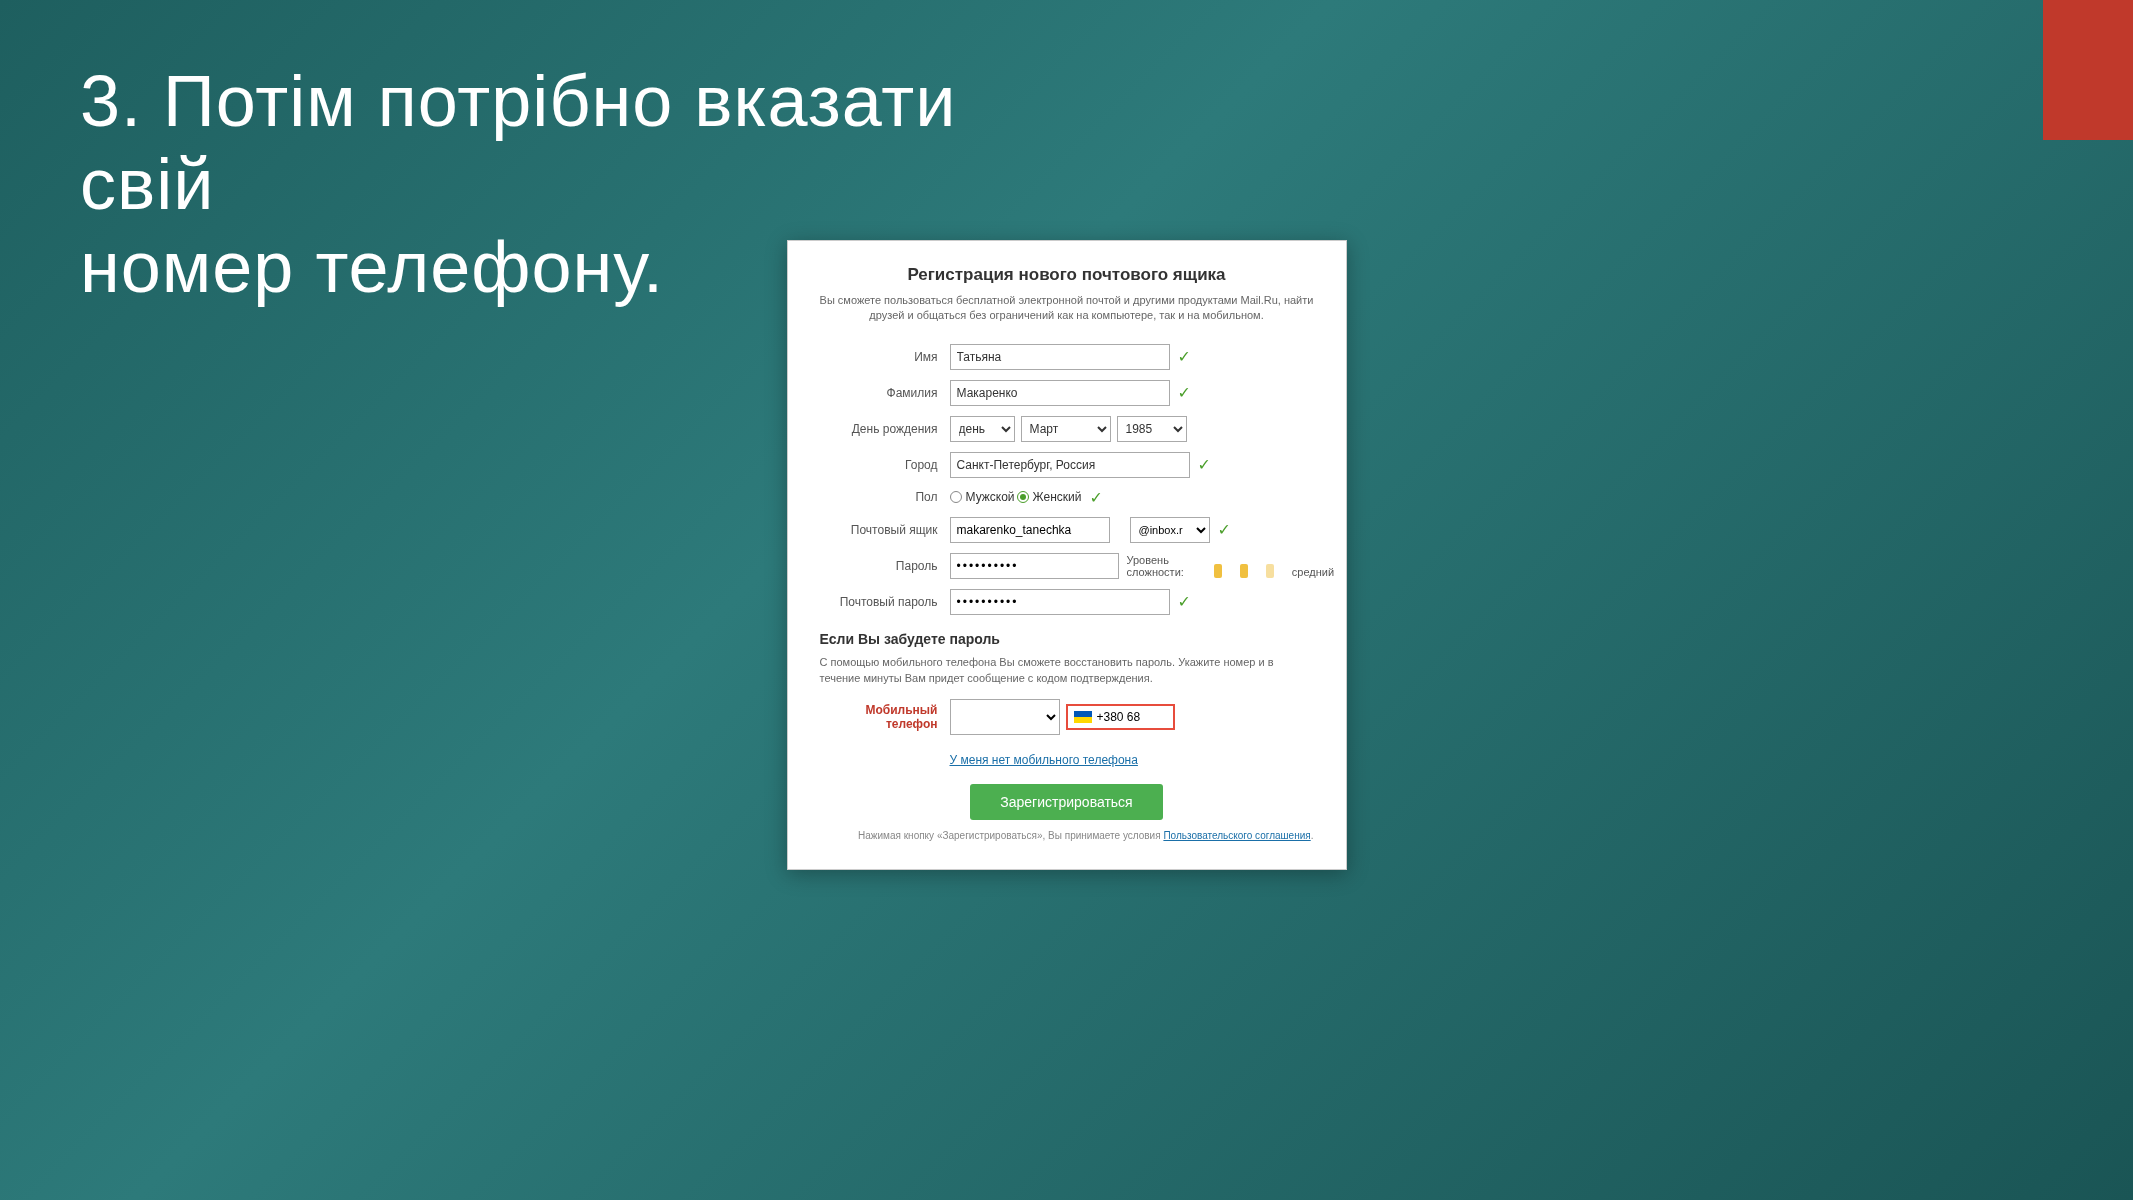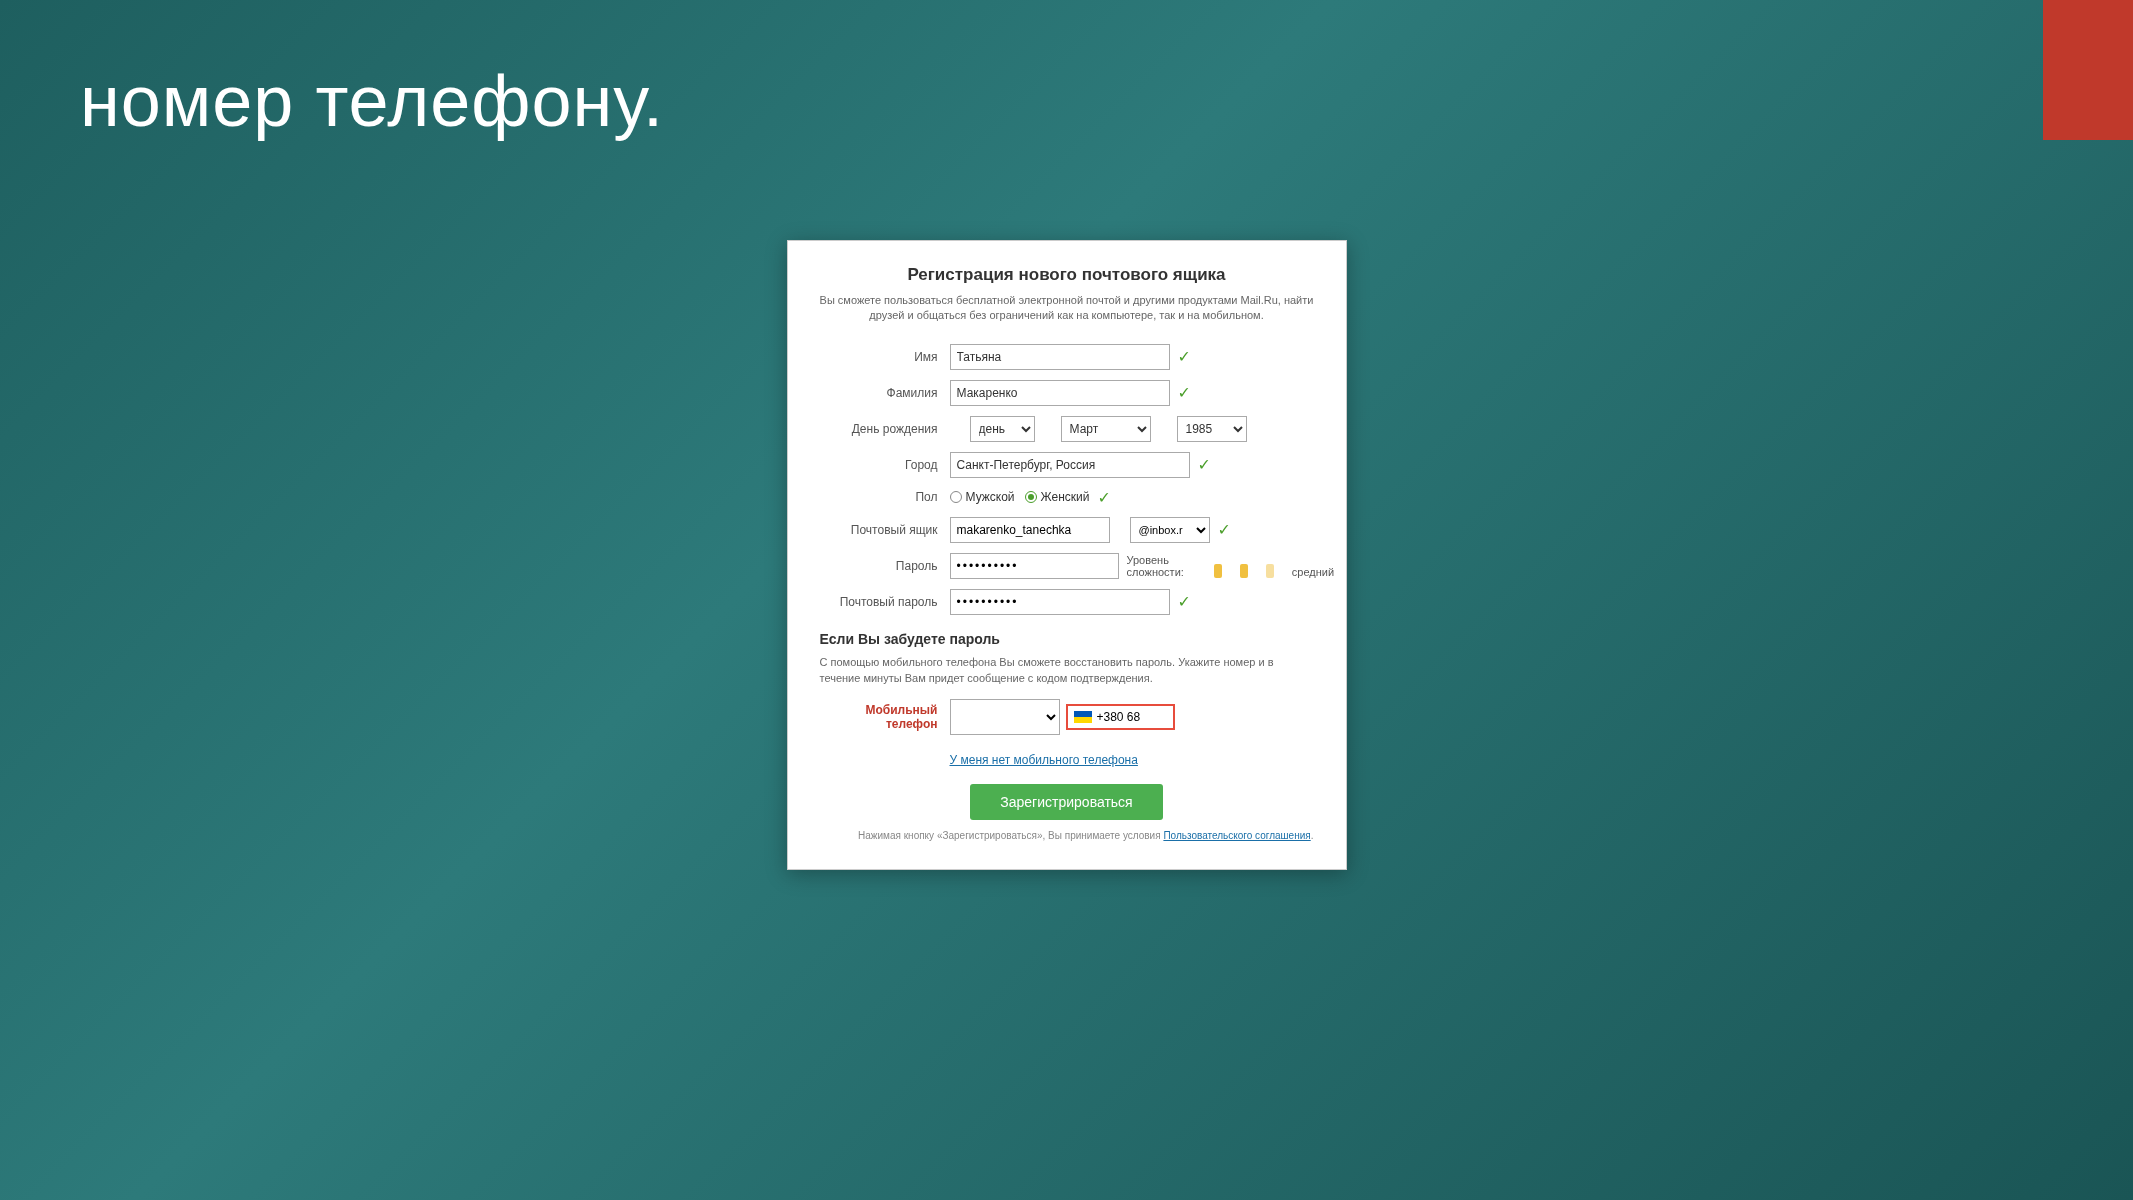--- a/index.html
+++ b/index.html
@@ -110,31 +110,30 @@
       gap: 6px;
     }
 
     .dob-select {
       height: 26px;
       border: 1px solid #aaaaaa;
       font-size: 12px;
       color: #333333;
       background: #fff;
       padding: 2px 4px;
-      margin-left: 20px;
     }
 
     .dob-day { width: 65px; }
     .dob-month { width: 90px; }
     .dob-year { width: 70px; }
 
     .gender-row {
       display: flex;
       align-items: center;
-      gap: 10px;
+      gap: 2px;
     }
 
     .gender-option {
       display: flex;
       align-items: center;
       gap: 4px;
       font-size: 12px;
       color: #333333;
     }
 
@@ -286,20 +285,21 @@
     select {
       cursor: pointer;
     }
   </style>
 </head>
 <body>
 
 <div class="red-accent"></div>
 
 <div class="slide-title">
+  <div>3. Потім потрібно вказати свій</div>
   <div>номер телефону.</div>
 </div>
 
 <div class="form-container">
 
   <div class="form-title">Регистрация нового почтового ящика</div>
   <div class="form-subtitle">Вы сможете пользоваться бесплатной электронной почтой и другими продуктами Mail.Ru,
 найти друзей и общаться без ограничений как на компьютере, так и на мобильном.</div>
 
   <div class="form-row">

